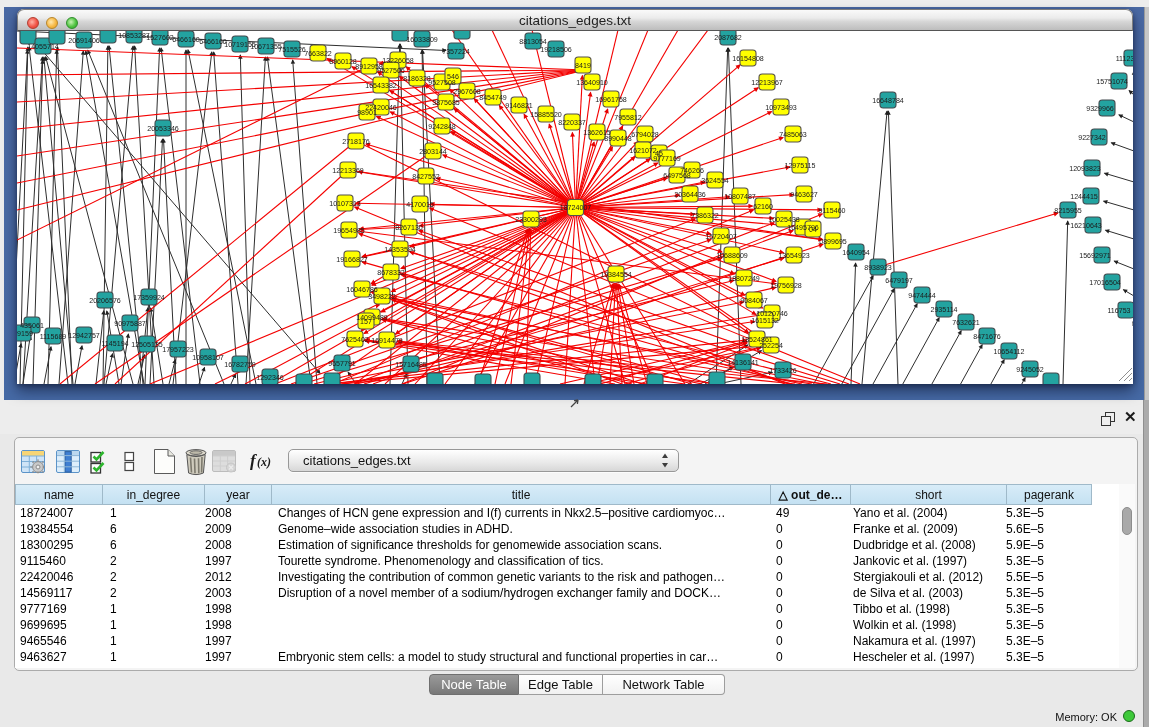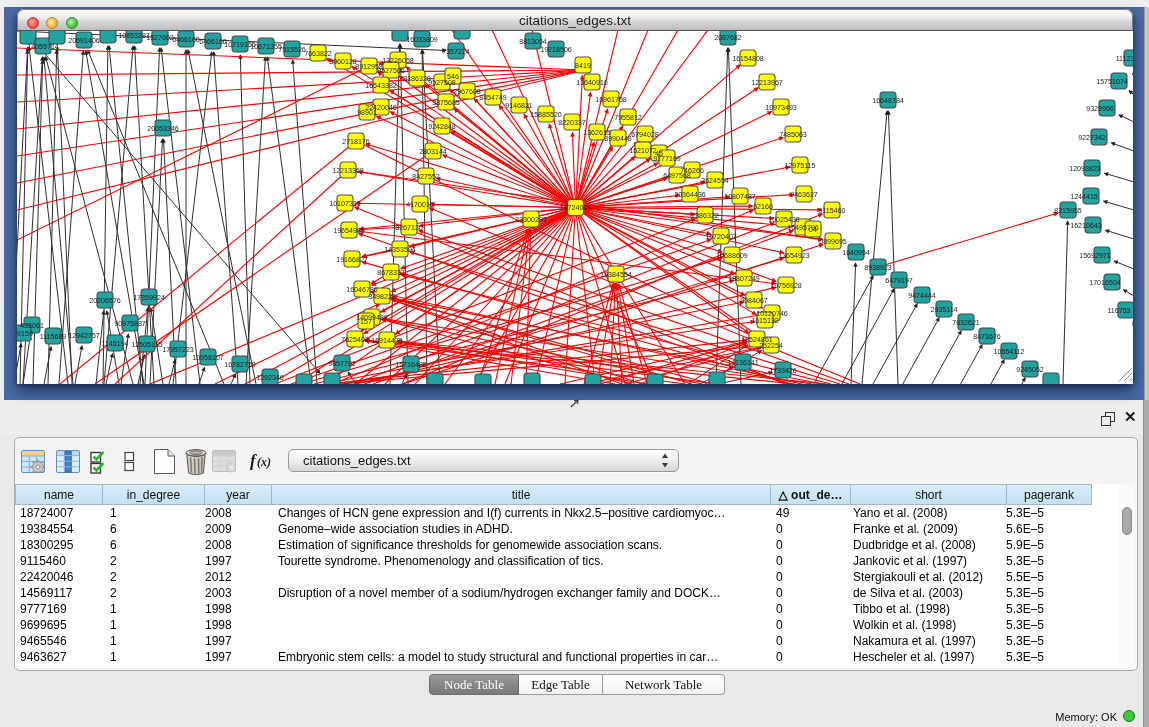--- a/index.html
+++ b/index.html
@@ -40,21 +40,21 @@
   .thead { position:absolute; left:15px; top:484px; width:1104px; height:26px; background:#fff; font-size:12px; color:#111; }
   .th { position:absolute; top:0; height:21px; background:linear-gradient(180deg,#d8ecf8,#c4e1f2);
         border-right:1px solid #9fb9c9; border-top:1px solid #9fb9c9; border-bottom:1px solid #9fb9c9;
         text-align:center; line-height:20px; overflow:hidden; }
   .rows { position:absolute; left:15px; top:505px; width:1104px; height:163px; background:#fff; font-size:12px; color:#000; }
   .row { position:absolute; left:0; width:1104px; height:16px; line-height:16px; white-space:nowrap; }
   .c { position:absolute; top:0; height:16px; overflow:hidden; }
   .scrollv { position:absolute; left:1119px; top:484px; width:16px; height:184px; background:#fafafa; }
   .thumb { position:absolute; left:3px; top:23px; width:10px; height:28px; background:#a9a9a9; border:1px solid #8d8d8d; border-radius:5px; }
 
-  .tabs { position:absolute; left:429px; top:674px; height:35px; font-size:13px;font-family:Liberation Serif, serif; }
+  .tabs { position:absolute; left:429px; top:674px; height:35px; font-size:13px; }
   .tab { float:left; height:21px; line-height:20px; text-align:center;
          background:linear-gradient(180deg,#ffffff,#f1f1f1); border:1px solid #9d9d9d; border-left:none; color:#111; }
   .tab.first { border-left:1px solid #9d9d9d; border-radius:4px 0 0 4px;
          background:linear-gradient(180deg,#9a9a9a,#787878); color:#fff; border-color:#6f6f6f; }
   .tab.last { border-radius:0 4px 4px 0; }
   .status { position:absolute; right:32px; top:711px; font-size:11px; color:#111; }
   .dot { position:absolute; right:14px; top:710px; width:12px; height:12px; border-radius:50%;
          background:#3ec93a; border:1.5px solid #1d6b1d; }
   .floaticon { position:absolute; left:1101px; top:412px; }
   .closex { position:absolute; left:1124px; top:408px; font-size:15px; font-weight:bold; color:#1a1a1a; }
@@ -701,21 +701,21 @@
     <div class="th" style="left:836px;width:156px;">short</div>
     <div class="th" style="left:992px;width:85px;">pagerank</div>
   </div>
   <div class="rows">
     <div class="row" style="top:0px">
       <span class="c" style="left:5px;width:83px">18724007</span>
       <span class="c" style="left:95px;width:95px">1</span>
       <span class="c" style="left:190px;width:67px">2008</span>
       <span class="c" style="left:263px;width:493px">Changes of HCN gene expression and I(f) currents in Nkx2.5–positive cardiomyoc…</span>
       <span class="c" style="left:761px;width:75px">49</span>
-      <span class="c" style="left:838px;width:154px">Yano et al. (2008)</span>
+      <span class="c" style="left:838px;width:154px">Yano et al. (2004)</span>
       <span class="c" style="left:991px;width:86px">5.3E–5</span>
     </div>
     <div class="row" style="top:16px">
       <span class="c" style="left:5px;width:83px">19384554</span>
       <span class="c" style="left:95px;width:95px">6</span>
       <span class="c" style="left:190px;width:67px">2009</span>
       <span class="c" style="left:263px;width:493px">Genome–wide association studies in ADHD.</span>
       <span class="c" style="left:761px;width:75px">0</span>
       <span class="c" style="left:838px;width:154px">Franke et al. (2009)</span>
       <span class="c" style="left:991px;width:86px">5.6E–5</span>
@@ -735,20 +735,21 @@
       <span class="c" style="left:190px;width:67px">1997</span>
       <span class="c" style="left:263px;width:493px">Tourette syndrome. Phenomenology and classification of tics.</span>
       <span class="c" style="left:761px;width:75px">0</span>
       <span class="c" style="left:838px;width:154px">Jankovic et al. (1997)</span>
       <span class="c" style="left:991px;width:86px">5.3E–5</span>
     </div>
     <div class="row" style="top:64px">
       <span class="c" style="left:5px;width:83px">22420046</span>
       <span class="c" style="left:95px;width:95px">2</span>
       <span class="c" style="left:190px;width:67px">2012</span>
+      <span class="c" style="left:263px;width:493px">Investigating the contribution of common genetic variants to the risk and pathogen…</span>
       <span class="c" style="left:761px;width:75px">0</span>
       <span class="c" style="left:838px;width:154px">Stergiakouli et al. (2012)</span>
       <span class="c" style="left:991px;width:86px">5.5E–5</span>
     </div>
     <div class="row" style="top:80px">
       <span class="c" style="left:5px;width:83px">14569117</span>
       <span class="c" style="left:95px;width:95px">2</span>
       <span class="c" style="left:190px;width:67px">2003</span>
       <span class="c" style="left:263px;width:493px">Disruption of a novel member of a sodium/hydrogen exchanger family and DOCK…</span>
       <span class="c" style="left:761px;width:75px">0</span>

